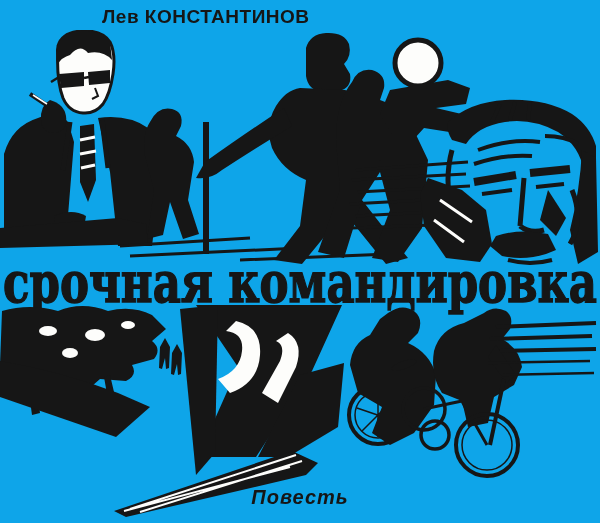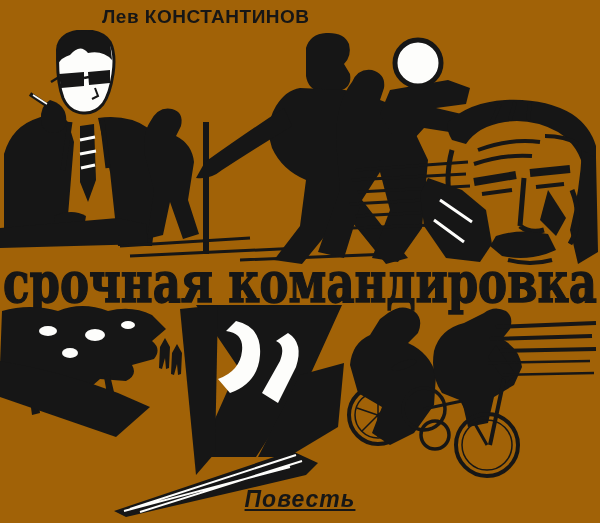--- a/index.html
+++ b/index.html
@@ -1,42 +1,41 @@
 <!DOCTYPE html>
 <html><head>
 <meta charset="utf-8">
 <style>
   html,body{margin:0;padding:0;background:#e9e9e6;}
   .page{
     position:relative;
     width:600px;height:523px;
-    background:#a16207;
+    background:#0ea5e9;
     overflow:hidden;
     font-family:"Liberation Sans", sans-serif;
     color:#161616;
   }
   .author{
     position:absolute;left:102px;top:6px;
     font-size:19px;font-weight:bold;letter-spacing:0.5px;
     white-space:nowrap;
   }
   .title-svg{position:absolute;left:0;top:257px;width:600px;height:58px;}
   .title-svg text{
     font-family:"DejaVu Serif", serif;
     font-weight:bold;
     font-size:56px;
     fill:#161616;
     stroke:#161616;stroke-width:1.4;
   }
   .genre{
     position:absolute;left:0;right:0;top:486px;
     text-align:center;
-    font-size:23px;font-weight:bold;font-style:italic;
+    font-size:20px;font-weight:bold;font-style:italic;
     letter-spacing:1px;
-    text-decoration:underline;
   }
   .art{position:absolute;left:0;}
   .art.upper{top:30px;}
   .art.lower{top:305px;}
   .ink{fill:#161616;}
   .stk{stroke:#161616;fill:none;}
   .wht{fill:#fdfdfb;}
   .wstk{stroke:#fdfdfb;fill:none;}
 </style>
 </head>

